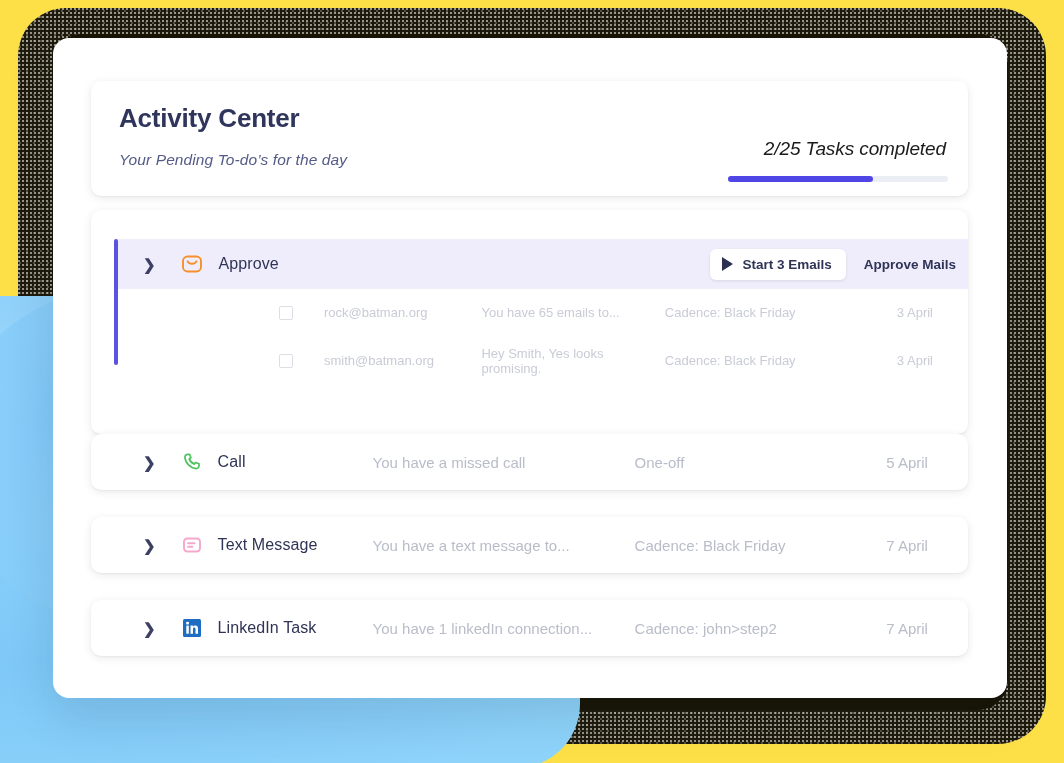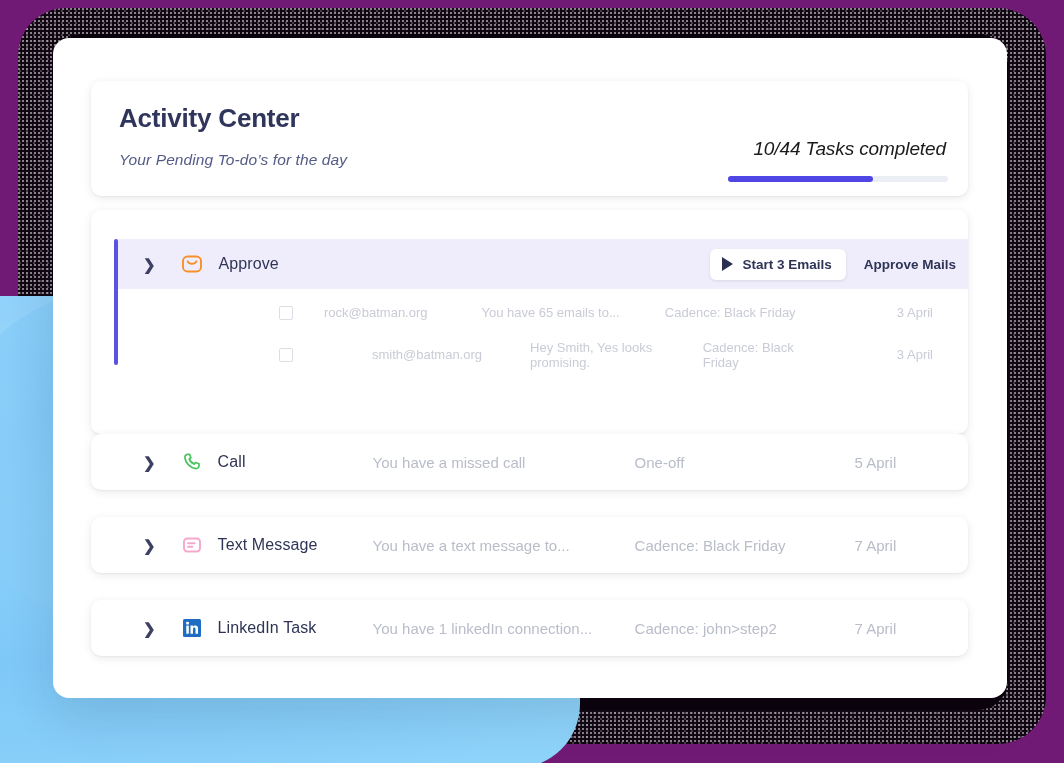--- a/index.html
+++ b/index.html
@@ -14,21 +14,21 @@
     overflow: hidden;
     font-family: "Liberation Sans", sans-serif;
     -webkit-font-smoothing: antialiased;
   }
 
   
   .stage {
     position: relative;
     width: 1064px;
     height: 763px;
-    background: #701a75;
+    background: #fde047;
     overflow: hidden;
   }
   .noise-frame {
     position: absolute;
     left: 18px;
     top: 8px;
     width: 1028px;
     height: 736px;
     border-radius: 48px;
     background:
@@ -246,21 +246,21 @@
     left: 27px;
     right: 0;
     height: 29px;
     display: flex;
     align-items: center;
     font-size: 13px;
     color: #c9ccd6;
     margin-left: 16px;
   }
   .sub-row.r1 { top: 88px; }
-  .sub-row.r2 { top: 130px; gap: 48px; }
+  .sub-row.r2 { top: 136px; }
   .checkbox {
     width: 12px;
     height: 12px;
     border: 1.4px solid #dcdee5;
     border-radius: 2px;
     margin-left: 145px;
     flex: none;
     cursor: pointer;
     background: #fff;
   }
@@ -301,42 +301,42 @@
     flex: none;
   }
   .task-cadence {
     width: 220px;
     font-size: 15px;
     color: #b9bdc9;
     flex: none;
   }
   .task-date {
     width: 105px;
-    text-align: left;
+    text-align: center;
     font-size: 15px;
     color: #b9bdc9;
     flex: none;
   }
 </style>
 </head>
 <body>
 
 <div class="stage">
 
   <div class="noise-frame"></div>
   <div class="blue-blob"></div>
 
   <div class="main-card">
 
     <div class="header-card">
       <div class="page-title">Activity Center</div>
       <div class="page-subtitle">Your Pending To-do’s for the day</div>
 
       <div class="progress-wrap">
-        <span class="progress-label">10/44 Tasks completed</span>
+        <span class="progress-label">2/25 Tasks completed</span>
         <div class="progress-track" style="background: rgb(236, 238, 245);">
           <div class="progress-fill" style="width: 66%; background: rgb(79, 70, 229);"></div>
         </div>
       </div>
     </div>
 
     <div class="approve-card">
       <div class="accent-bar" style="background: rgb(90, 82, 224);"></div>
 
       <div class="approve-header" style="background: rgb(239, 237, 251);">

